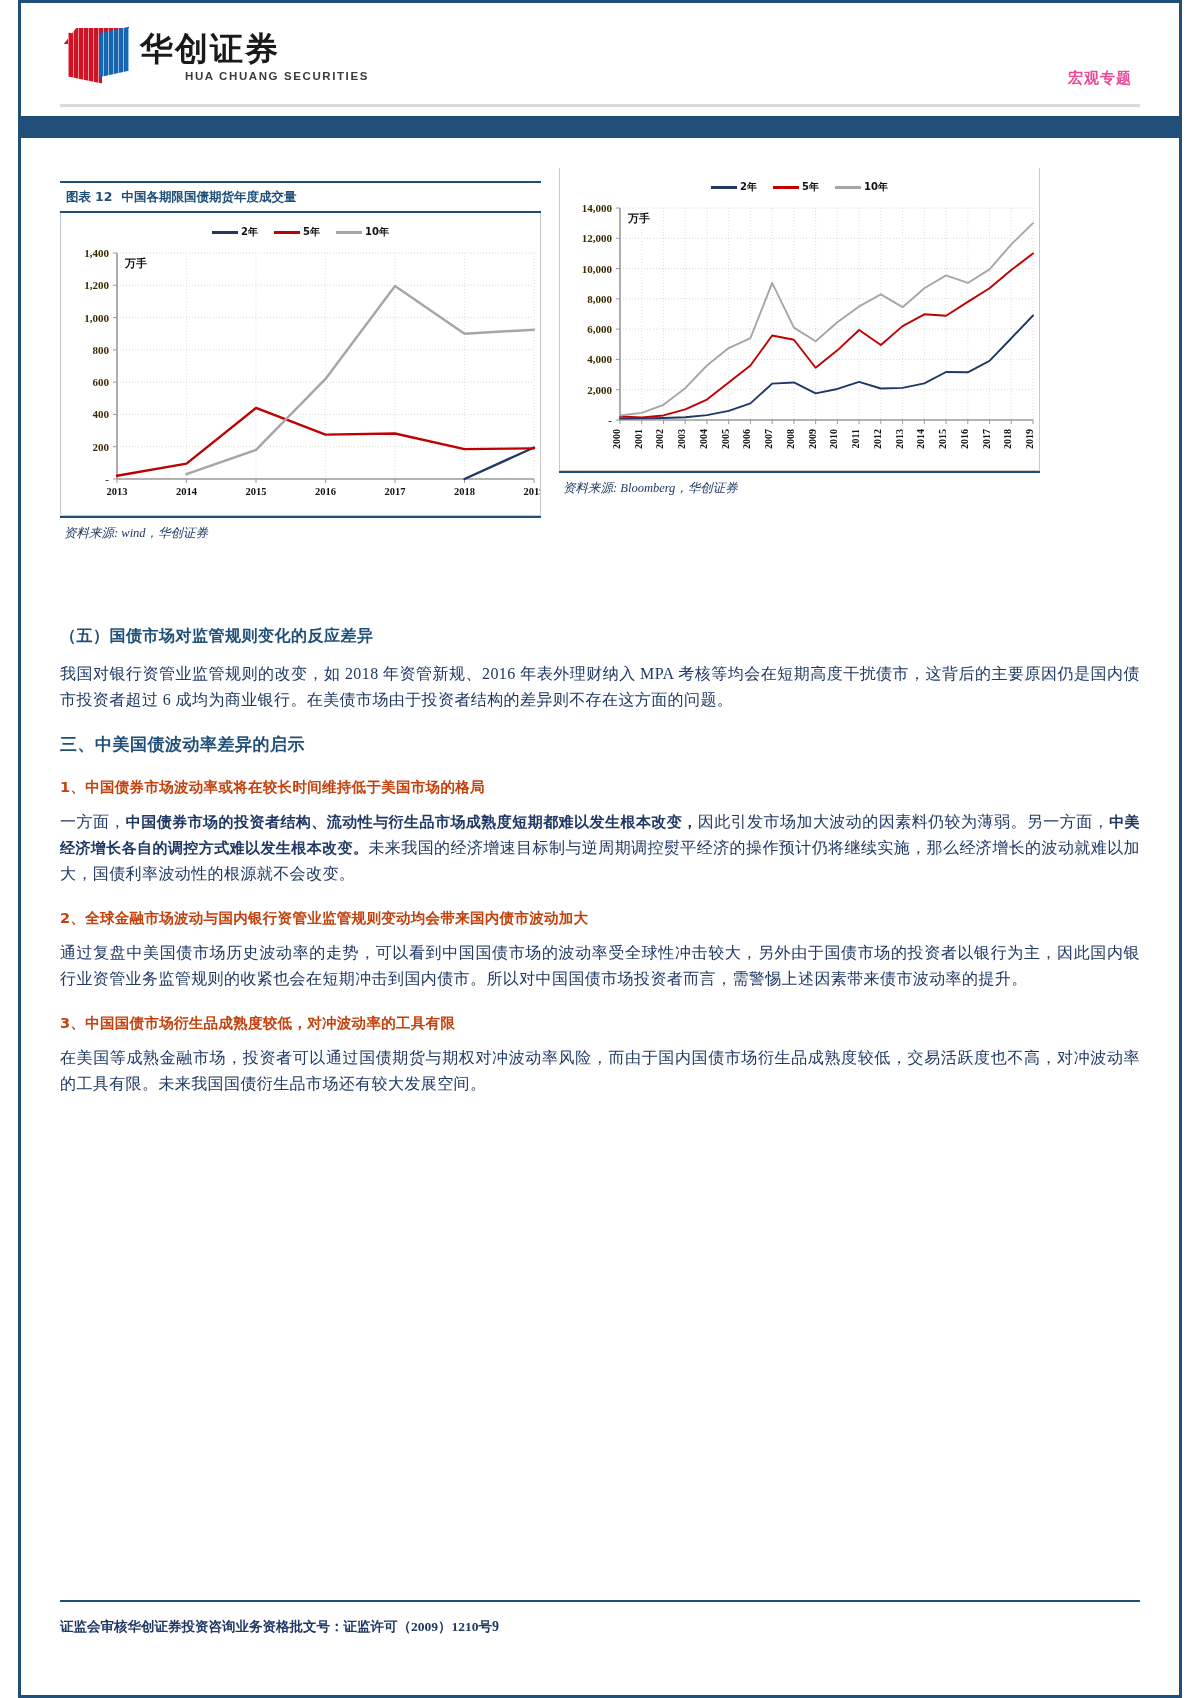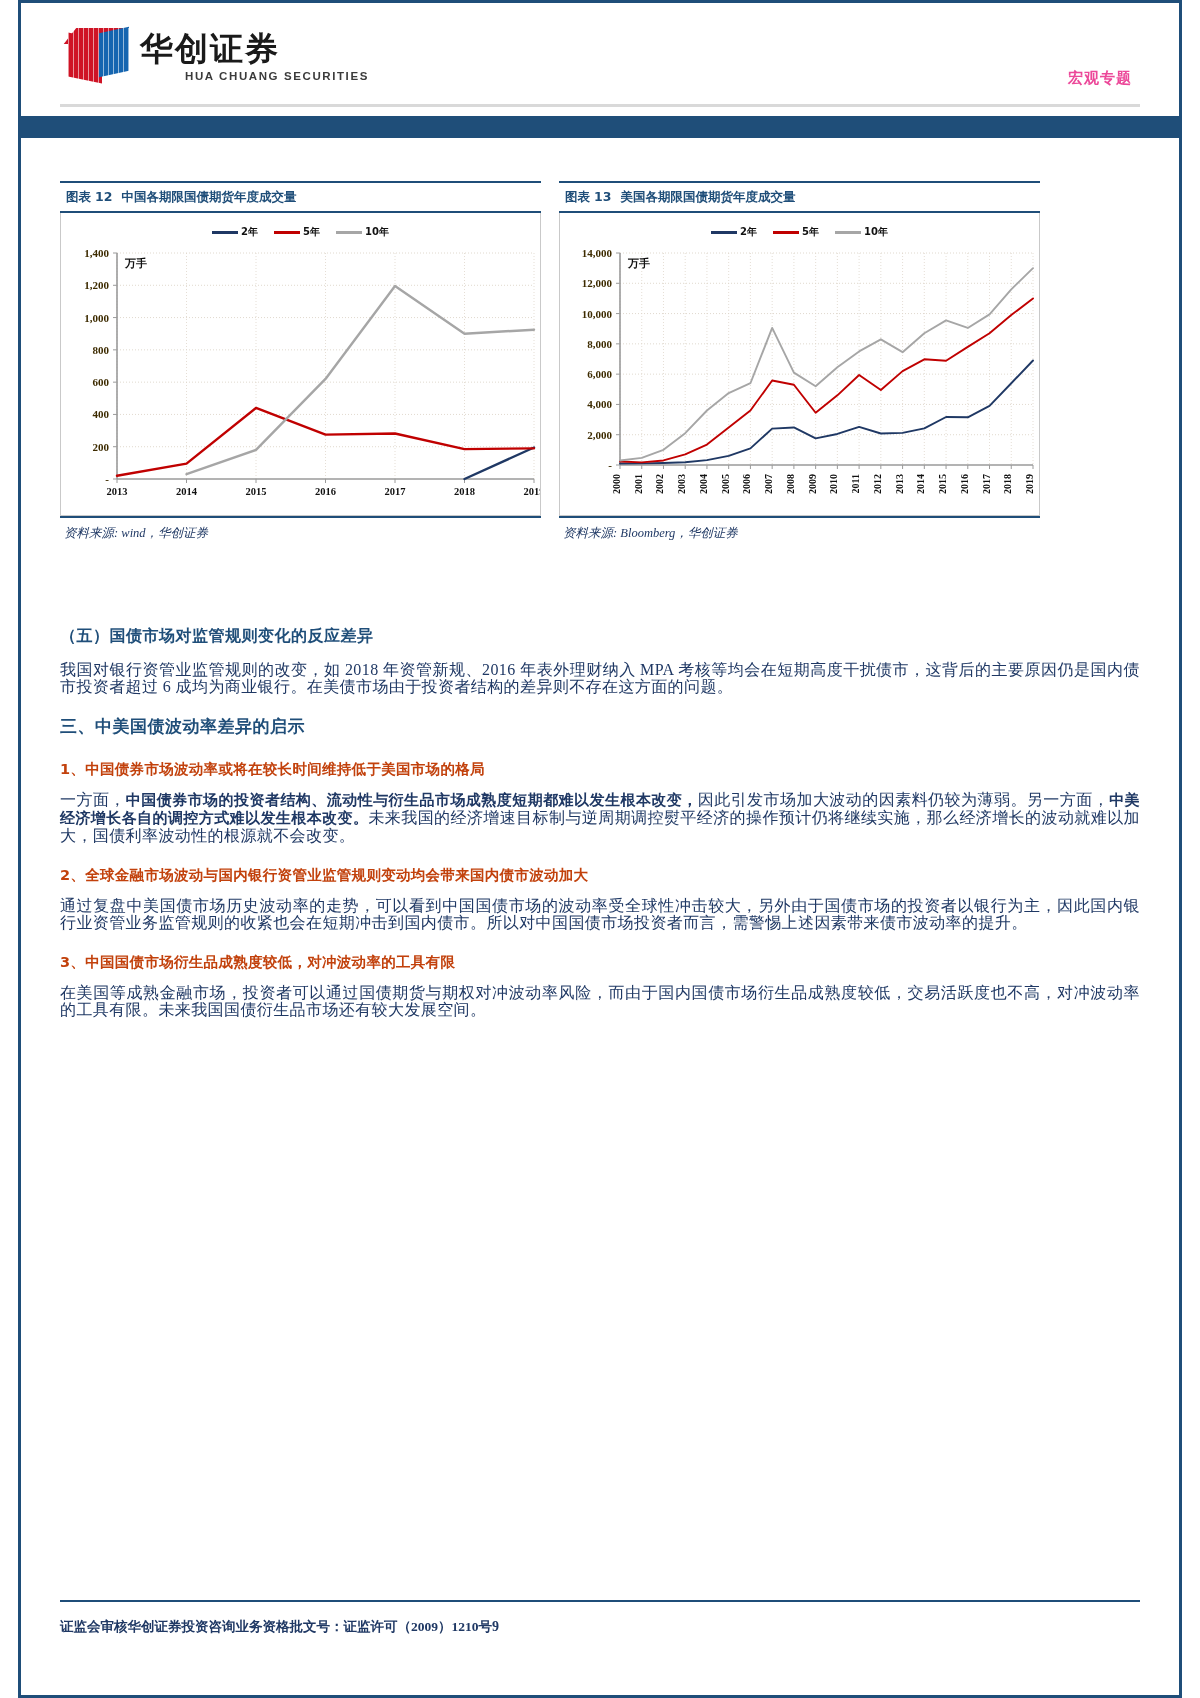--- a/index.html
+++ b/index.html
@@ -97,21 +97,21 @@
     font-family:"DejaVu Sans","Liberation Sans",sans-serif;
     font-size:16px;font-weight:bold;color:#1f4e79;margin:26px 0 14px 0;letter-spacing:.5px;
   }
   h3.sec.main{font-size:17px;margin-top:20px;}
   h4.sub{
     font-family:"DejaVu Sans","Liberation Sans",sans-serif;
     font-size:14.5px;font-weight:bold;color:#c2410c;margin:22px 0 12px 0;letter-spacing:.3px;
   }
   p.para{
     font-family:"Liberation Serif","DejaVu Serif",serif;
-    font-size:16px;line-height:17px;color:#1f3864;margin:0 0 6px 0;
+    font-size:16px;line-height:26px;color:#1f3864;margin:0 0 6px 0;
     text-align:justify;letter-spacing:.4px;
   }
   p.para b{font-family:"DejaVu Sans","Liberation Sans",sans-serif;font-size:15px;font-weight:bold;}
 
   
   .footer-rule{position:absolute;left:60px;right:60px;bottom:96px;height:2px;background:#1f4e79;}
   .footer{
     position:absolute;left:60px;right:60px;bottom:62px;display:flex;justify-content:flex-start;align-items:baseline;
     font-family:"Liberation Serif",serif;font-size:13.5px;color:#1f3864;font-weight:bold;
   }
@@ -217,23 +217,20 @@
               <polyline points="403.5,232 473,200.52142857142857" fill="none" stroke="#1f3864" stroke-width="2.4" stroke-linejoin="round" stroke-linecap="round"></polyline>
               <polyline points="56,228.77142857142857 125.5,216.6642857142857 195,160.97142857142856 264.5,187.60714285714286 334,186.47714285714287 403.5,202.1357142857143 473,201.32857142857145" fill="none" stroke="#c00000" stroke-width="2.4" stroke-linejoin="round" stroke-linecap="round"></polyline>
               <polyline points="125.5,227.15714285714284 195,202.94285714285715 264.5,131.9142857142857 334,39.09285714285715 403.5,86.71428571428571 473,82.67857142857143" fill="none" stroke="#a6a6a6" stroke-width="2.4" stroke-linejoin="round" stroke-linecap="round"></polyline>
             </svg>
         </div>
       </div>
       <div class="ex-source">资料来源: wind，华创证券</div>
     </div>
 
     <div class="exhibit">
-      <div class="ex-title-bar">
-        <span>图表</span><span class="num">13</span><span>美国各期限国债期货年度成交量</span>
-      </div>
       <div class="ex-box">
         <div class="legend">
           <span class="legend-item">
             <span class="legend-swatch" style="background:#1f3864"></span>
             <span>2年</span>
           </span>
           <span class="legend-item">
             <span class="legend-swatch" style="background:#c00000"></span>
             <span>5年</span>
           </span>

